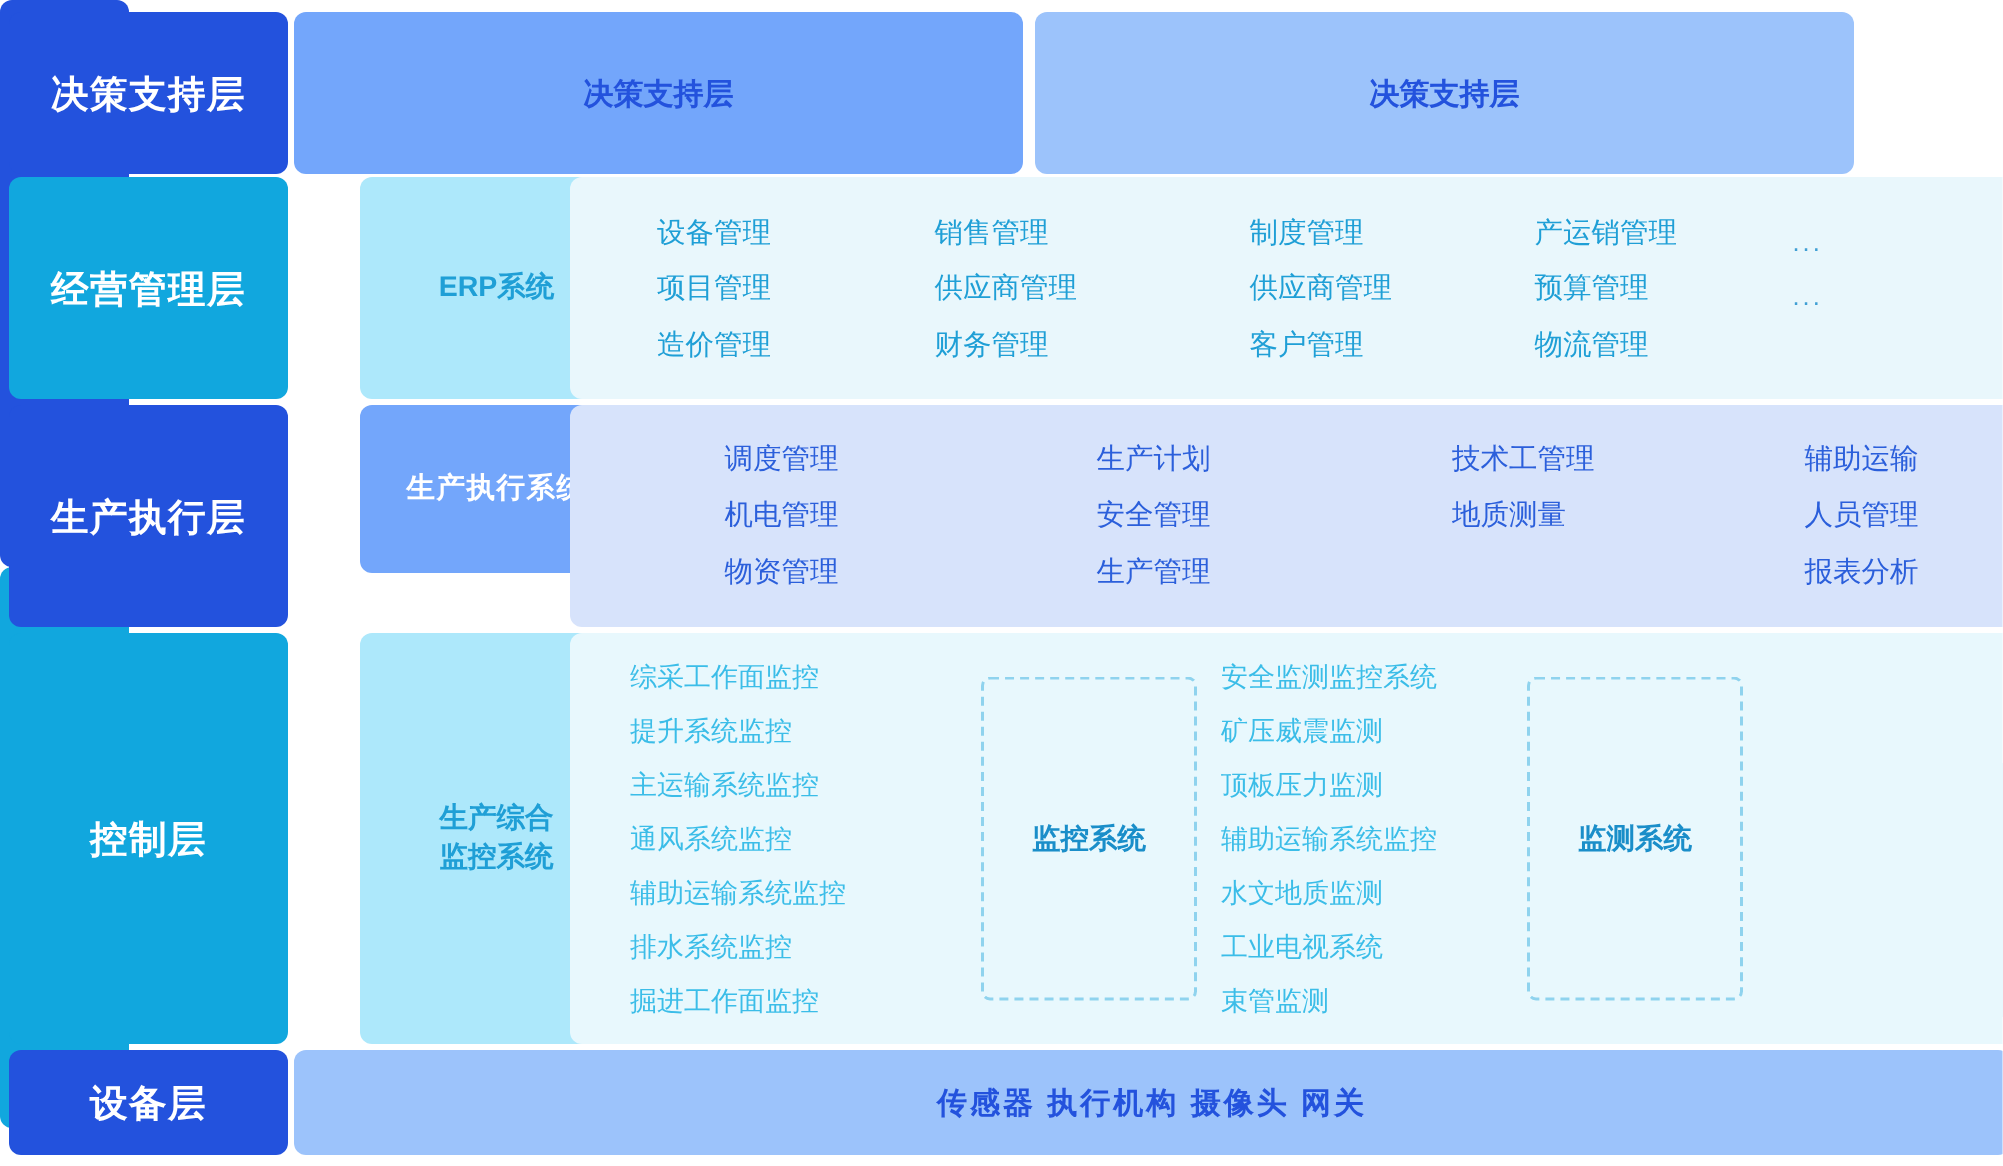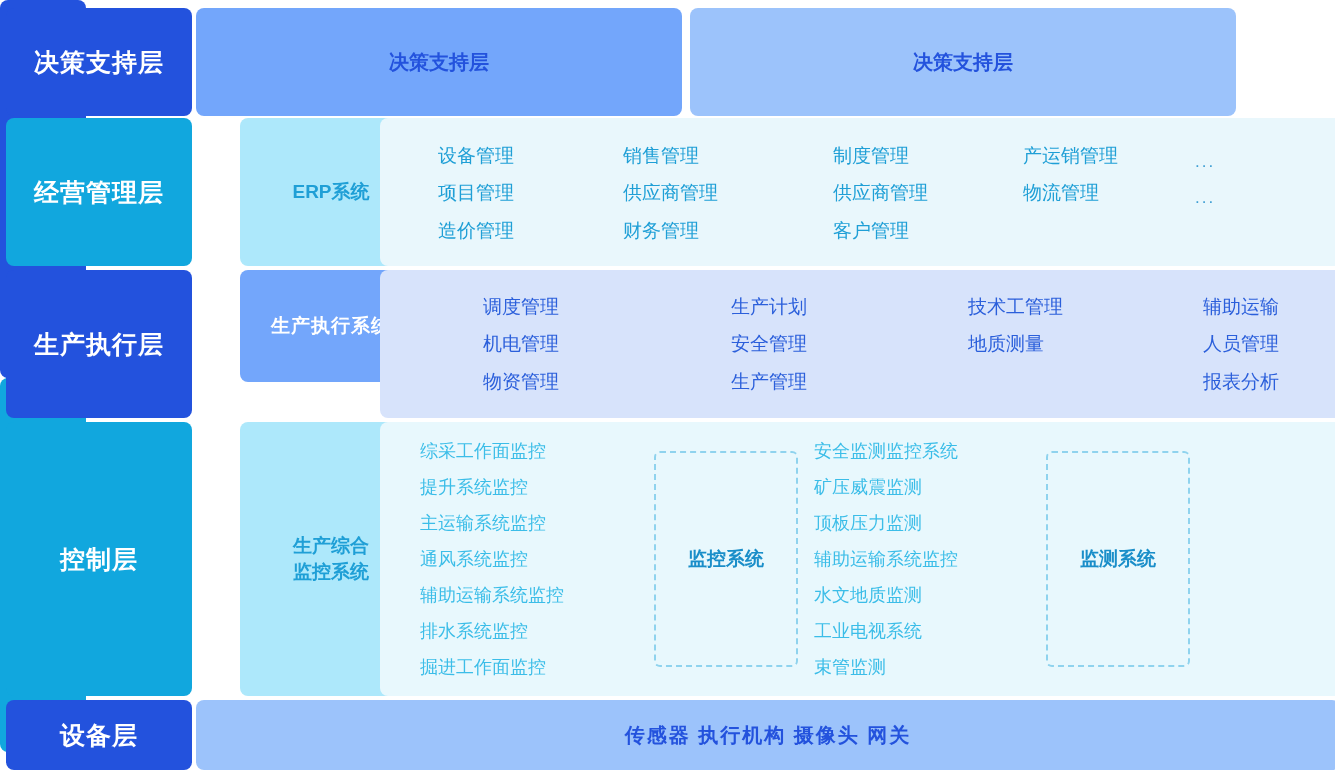--- a/index.html
+++ b/index.html
@@ -101,20 +101,21 @@
         <div>供应商管理</div>
         <div>财务管理</div>
       </div>
       <div class="cell t-cyan">
         <div>制度管理</div>
         <div>供应商管理</div>
         <div>客户管理</div>
       </div>
       <div class="cell t-cyan" style="position:relative;">
         <div>产运销管理</div>
+        <div>预算管理</div>
         <div>物流管理</div>
         <div class="dots" style="position:absolute; left:172px; top:8px;">...</div>
         <div class="dots" style="position:absolute; left:172px; top:44px;">...</div>
       </div>
     </div>
   </div>
 
   <div class="blk layer-name c-deepblue label-strong" style="top:270px; height:148px;">
     <span>生产执行层</span>
   </div>
@@ -179,21 +180,21 @@
       <div class="ctrl-col t-lcyan" style="width:202px;">
         <div class="cell">安全监测监控系统</div>
         <div class="cell">矿压威震监测</div>
         <div class="cell">顶板压力监测</div>
         <div class="cell">辅助运输系统监控</div>
         <div class="cell">水文地质监测</div>
         <div class="cell">工业电视系统</div>
         <div class="cell">束管监测</div>
       </div>
 
-      <div style="width:172px; display:flex; justify-content:flex-end;">
+      <div style="width:172px; display:flex; justify-content:flex-start;">
         <div class="dashbox">
           <span>监测系统</span>
         </div>
       </div>
 
     </div>
   </div>
 
   <div class="blk layer-name c-deepblue label-strong" style="top:700px; height:70px;">
     <span>设备层</span>

